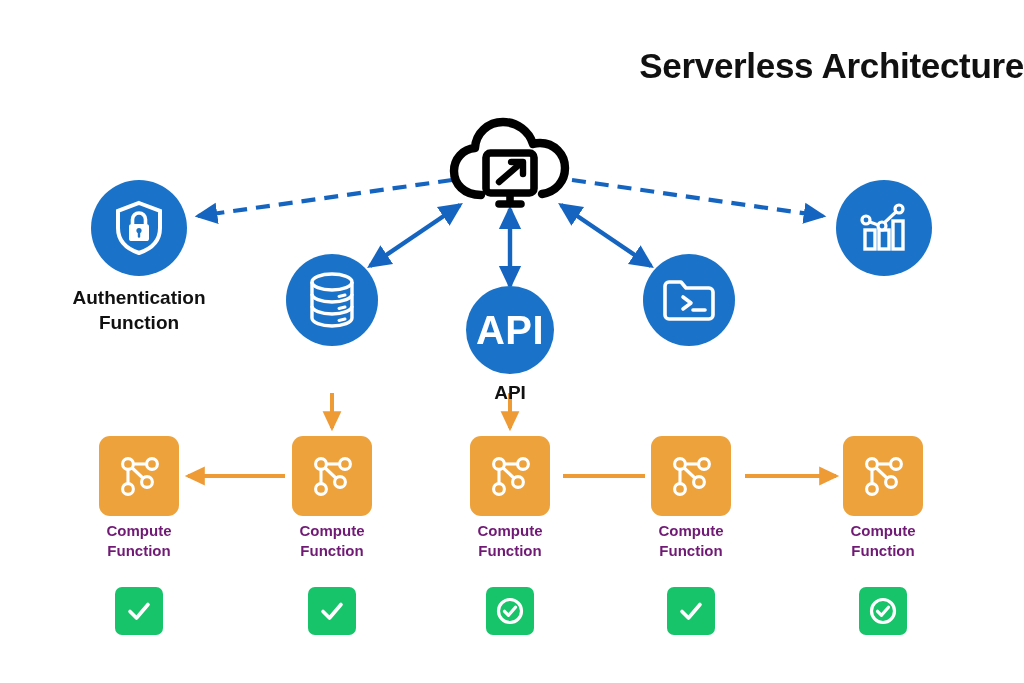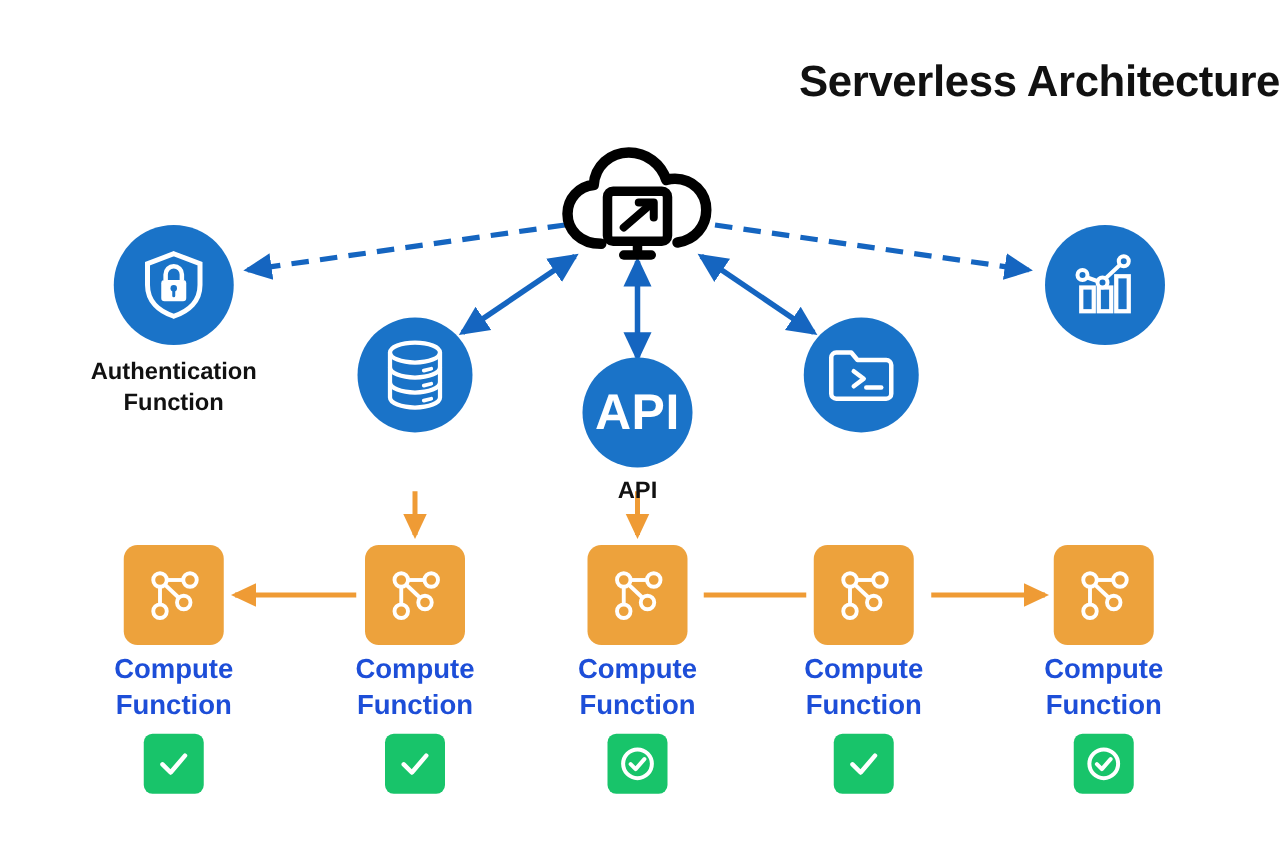--- a/index.html
+++ b/index.html
@@ -29,22 +29,22 @@
     color:#ffffff;font-size:40px;font-weight:bold;letter-spacing:0.5px;
     line-height:1;
   }
 
   
   .compute-square{
     position:absolute;width:80px;height:80px;border-radius:11px;
     display:flex;align-items:center;justify-content:center;
   }
   .compute-label{
-    position:absolute;text-align:center;font-size:22px;font-weight:bold;
-    line-height:1.3;color:#1d4ed8;width:160px;
+    position:absolute;text-align:center;font-size:15px;font-weight:bold;
+    line-height:1.3;color:#701a75;width:160px;
   }
 
   
   .badge{
     position:absolute;width:48px;height:48px;border-radius:7px;
     display:flex;align-items:center;justify-content:center;
   }
 
   svg{display:block;overflow:visible;}
   #links{position:absolute;left:0;top:0;width:1024px;height:683px;pointer-events:none;}

